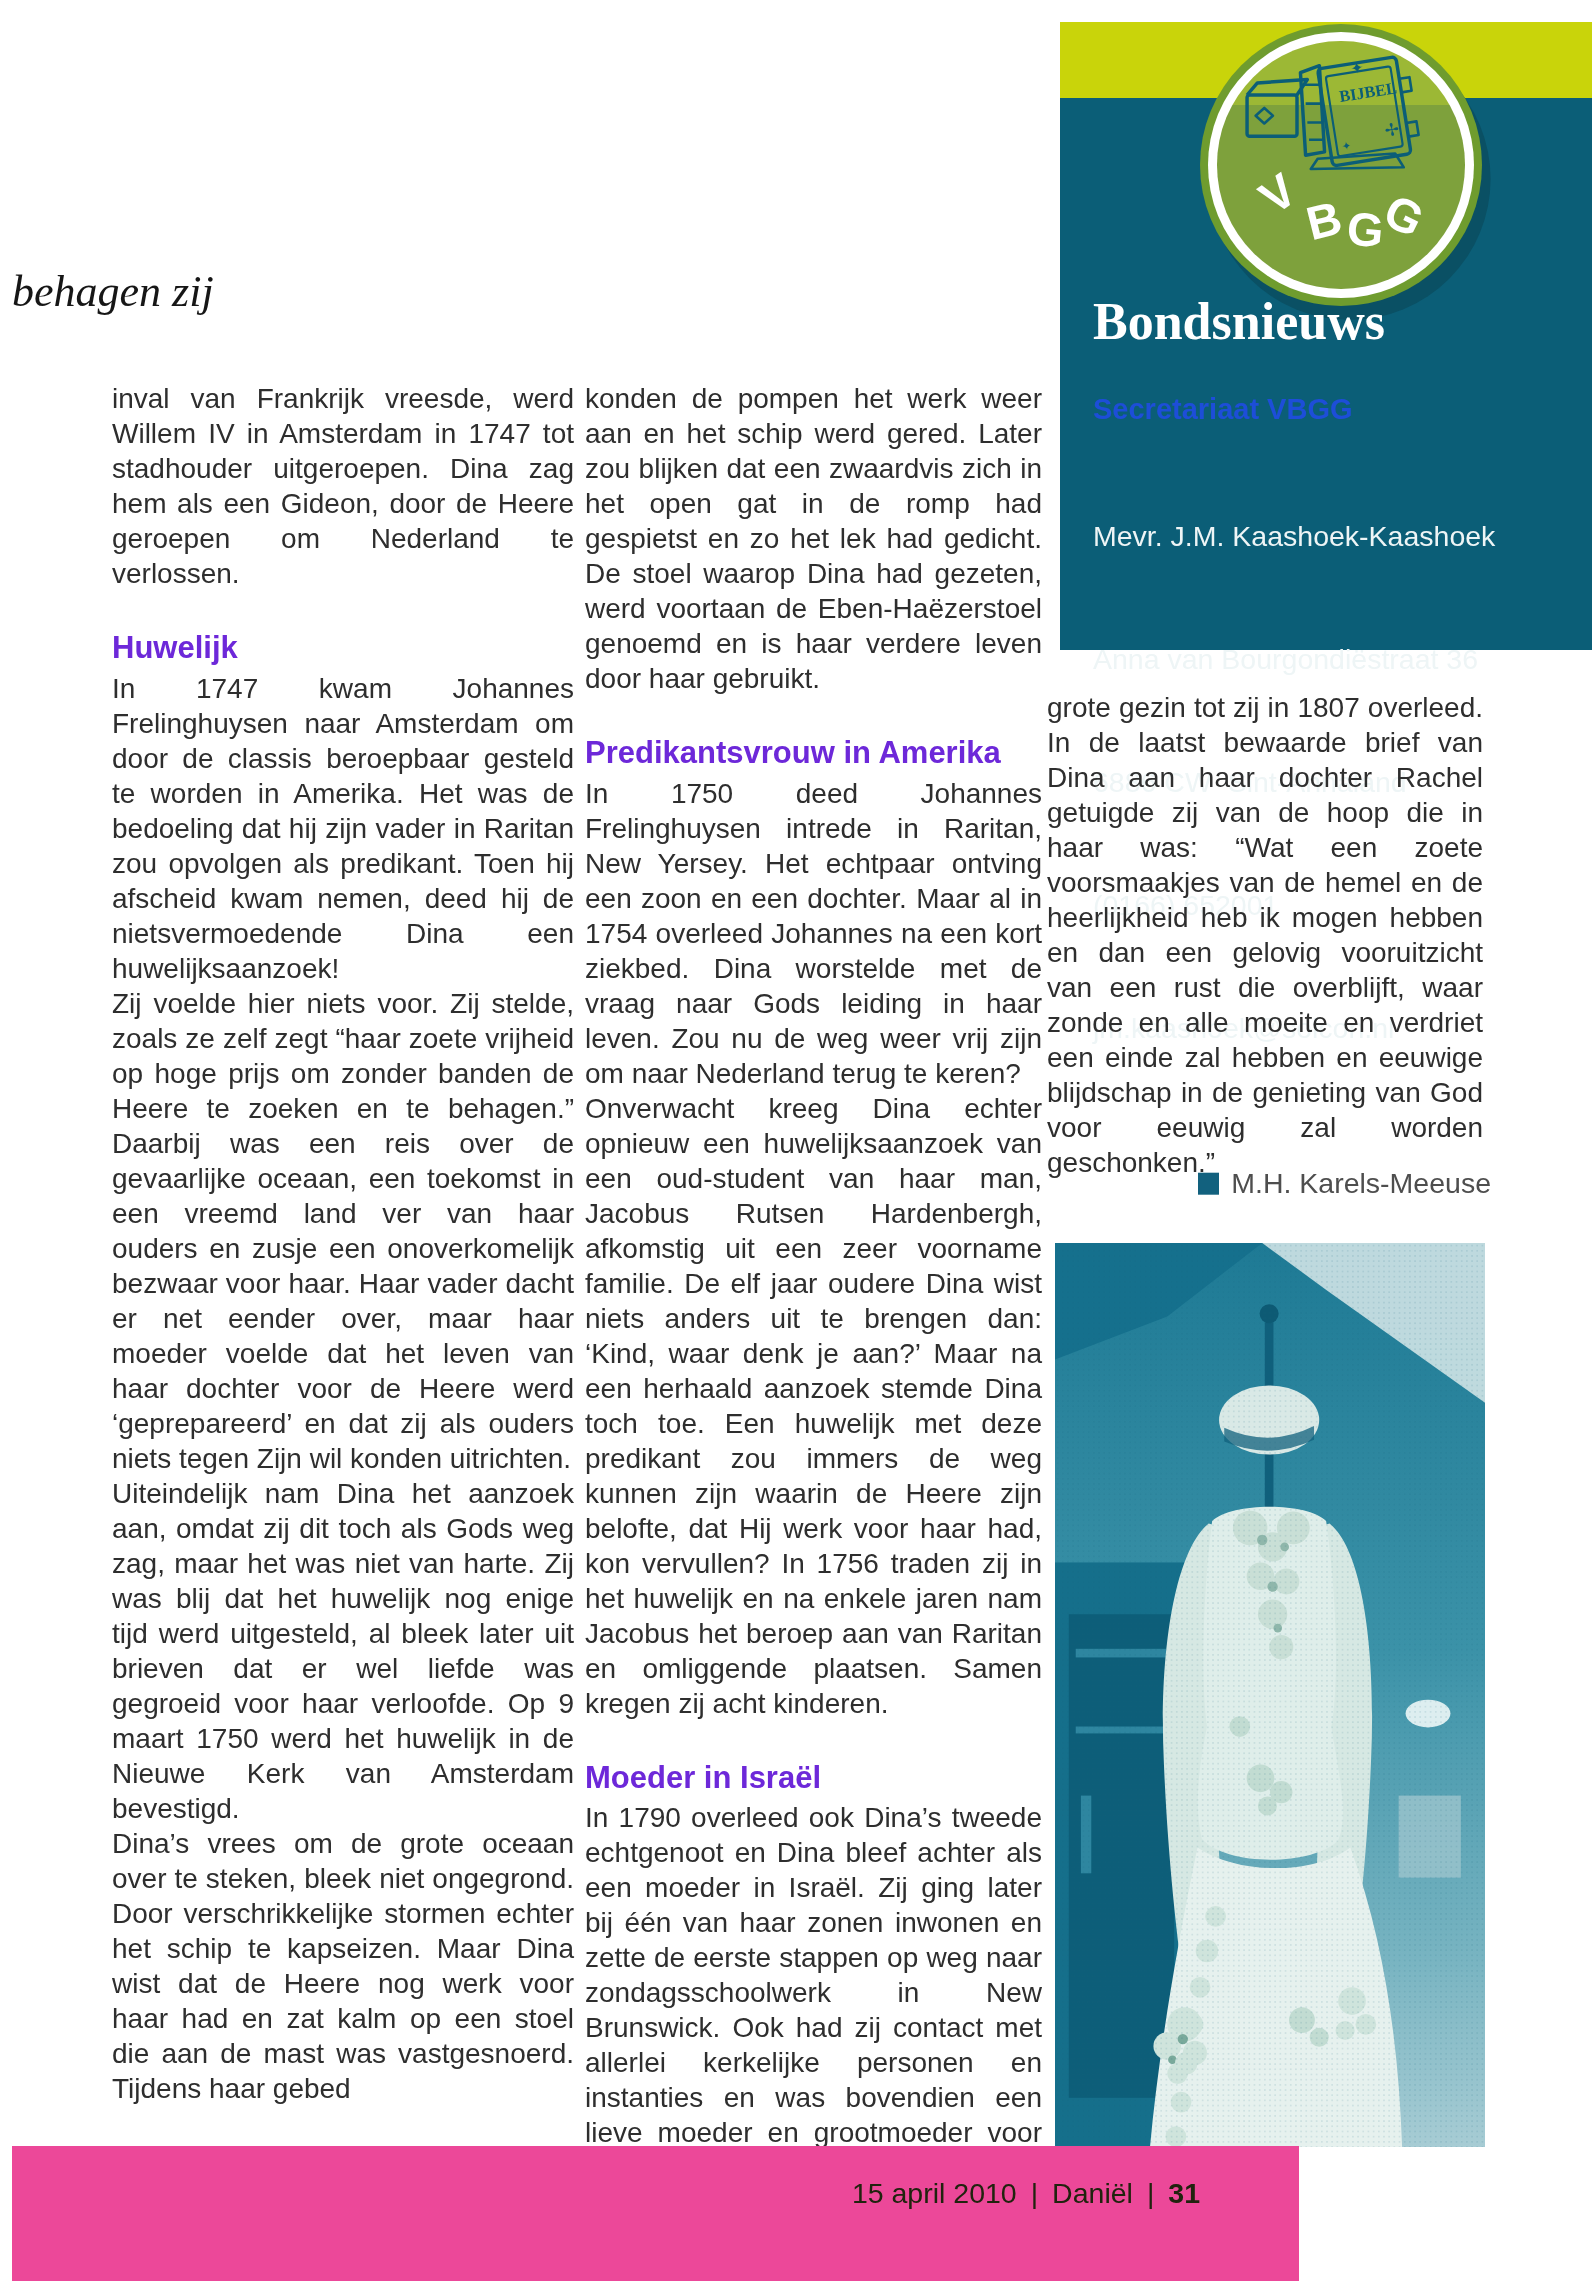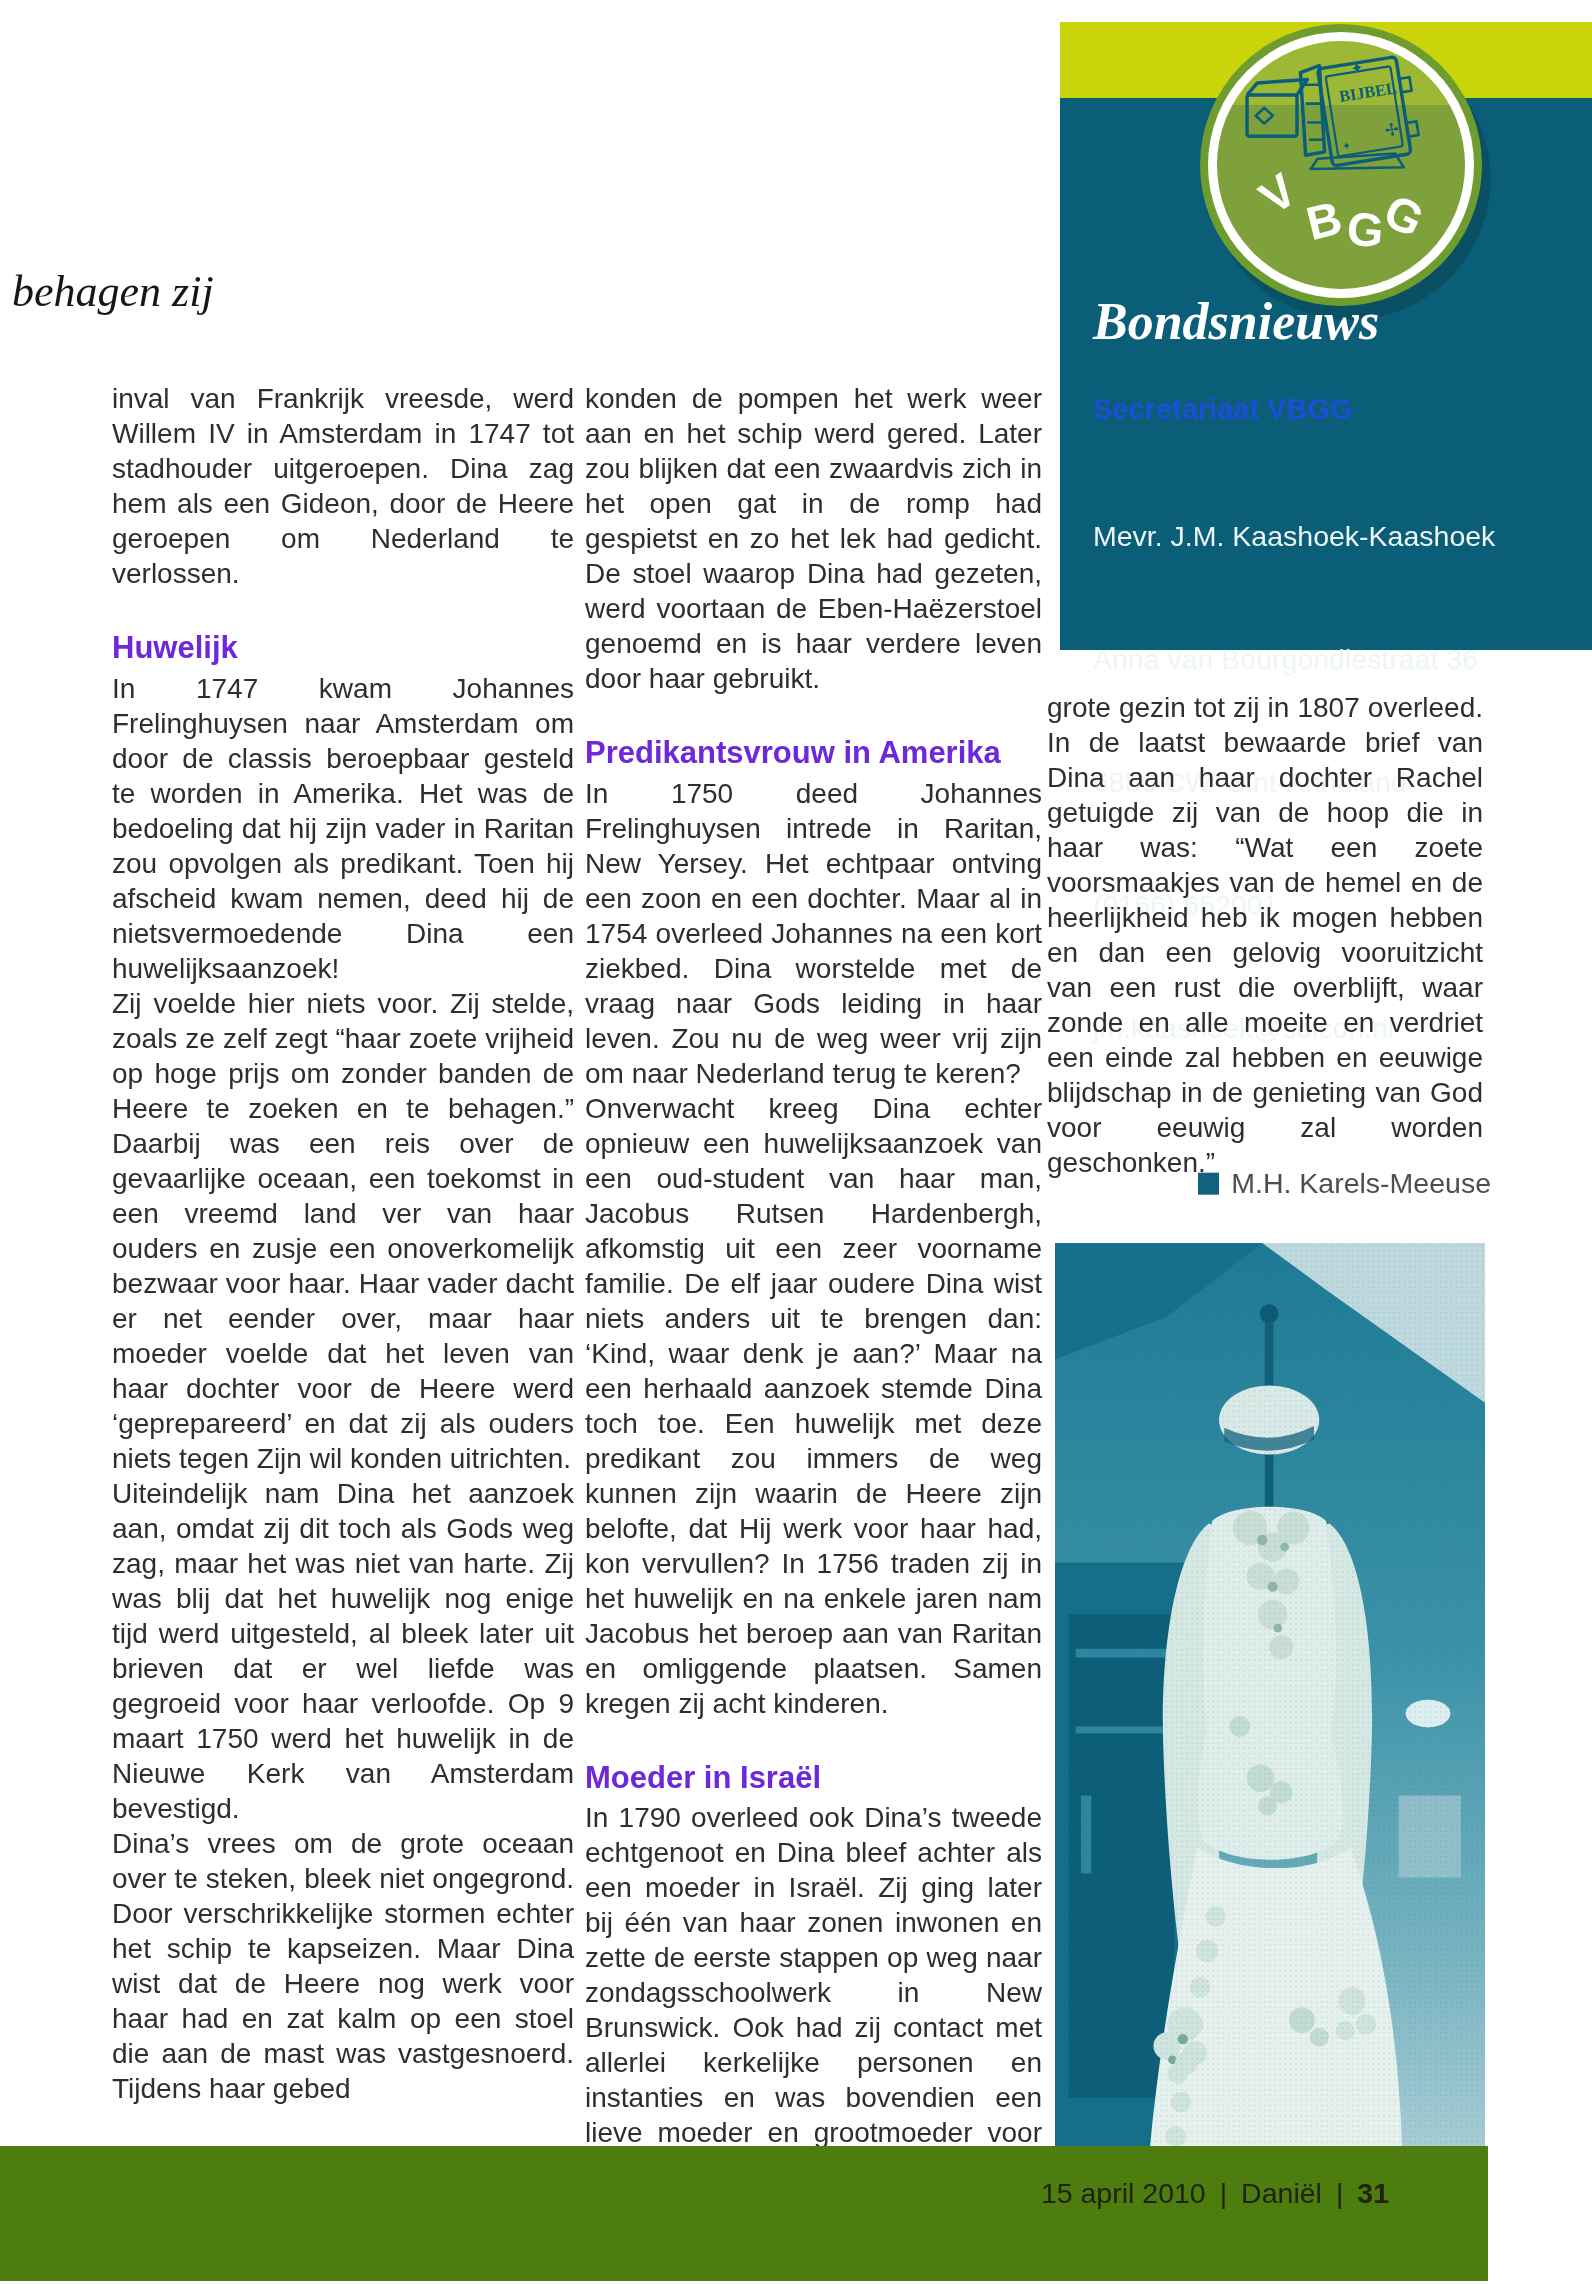--- a/index.html
+++ b/index.html
@@ -15,21 +15,21 @@
   .col h2{font-size:31px;line-height:38px;color:#6d28d9;margin:38px 0 3.5px;text-align:left;
           font-weight:bold;font-family:"Liberation Sans",sans-serif;}
   .col1{left:112px;width:462px;}
   .col2{left:585px;width:457px;}
   .col3{left:1047px;width:436px;}
   .col3{top:690px;}
   
   .band-top{position:absolute;left:1060px;top:22.4px;width:532px;height:76px;background:#c9d40a;}
   .bond-box{position:absolute;left:1060px;top:98px;width:532px;height:552px;background:#0b5e77;}
   .bond-title{position:absolute;left:1093px;top:292px;font-family:"Liberation Serif",serif;
-        font-style:italic;font-weight:bold;font-size:52px;color:#ffffff;margin:0;}
+        font-weight:bold;font-size:52px;color:#ffffff;margin:0;}
   .secretariat{position:absolute;left:1093px;top:393px;font-size:29px;font-weight:bold;
         color:#1d4ed8;margin:0;}
   .contact{position:absolute;left:1093px;top:434px;font-size:28.5px;line-height:41px;
         color:#eef5f6;white-space:pre-wrap;}
   
   .logo{position:absolute;left:1200px;top:24px;width:282px;height:282px;border-radius:50%;
         background:#6f9c2e;box-shadow:8.6px 14px 0 0 #0a5064;}
   .logo-ring{position:absolute;left:7.8px;top:7.8px;right:7.8px;bottom:7.8px;border-radius:50%;background:#ffffff;}
   .logo-inner{position:absolute;left:17.3px;top:17.3px;right:17.3px;bottom:17.3px;border-radius:50%;
         background:linear-gradient(#9cb835 0 26%,#7ea13c 26% 100%);overflow:hidden;}
@@ -37,21 +37,21 @@
         font-family:"Liberation Sans",sans-serif;}
   .bible-svg{position:absolute;left:35px;top:26px;}
   
   .author-credit{position:absolute;left:1055px;top:1167px;width:436px;text-align:right;
         font-size:28.5px;color:#4e4e4e;}
   .author-square{display:inline-block;width:21.6px;height:21.6px;background:#12617e;margin-right:12px;
         transform:translateY(1.7px);}
   
   .photo{position:absolute;left:1055px;top:1243px;width:430px;height:904px;}
   
-  .footer-bar{position:absolute;left:0;top:2146px;width:1488px;height:135px;background:#4d7c0f;}
+  .footer-bar{position:absolute;left:12px;top:2146px;width:1287px;height:135px;background:#ec4899;}
   .footer-text{position:absolute;right:99px;top:31px;font-size:28.5px;color:#20230e;white-space:nowrap;}
   .footer-text .sep{margin:0 14px;font-weight:normal;}
   .footer-text .pagenum{font-weight:bold;}
 </style>
 </head>
 <body>
 
 <div class="page">
 
   <h1 class="masthead-title">behagen zij</h1>

